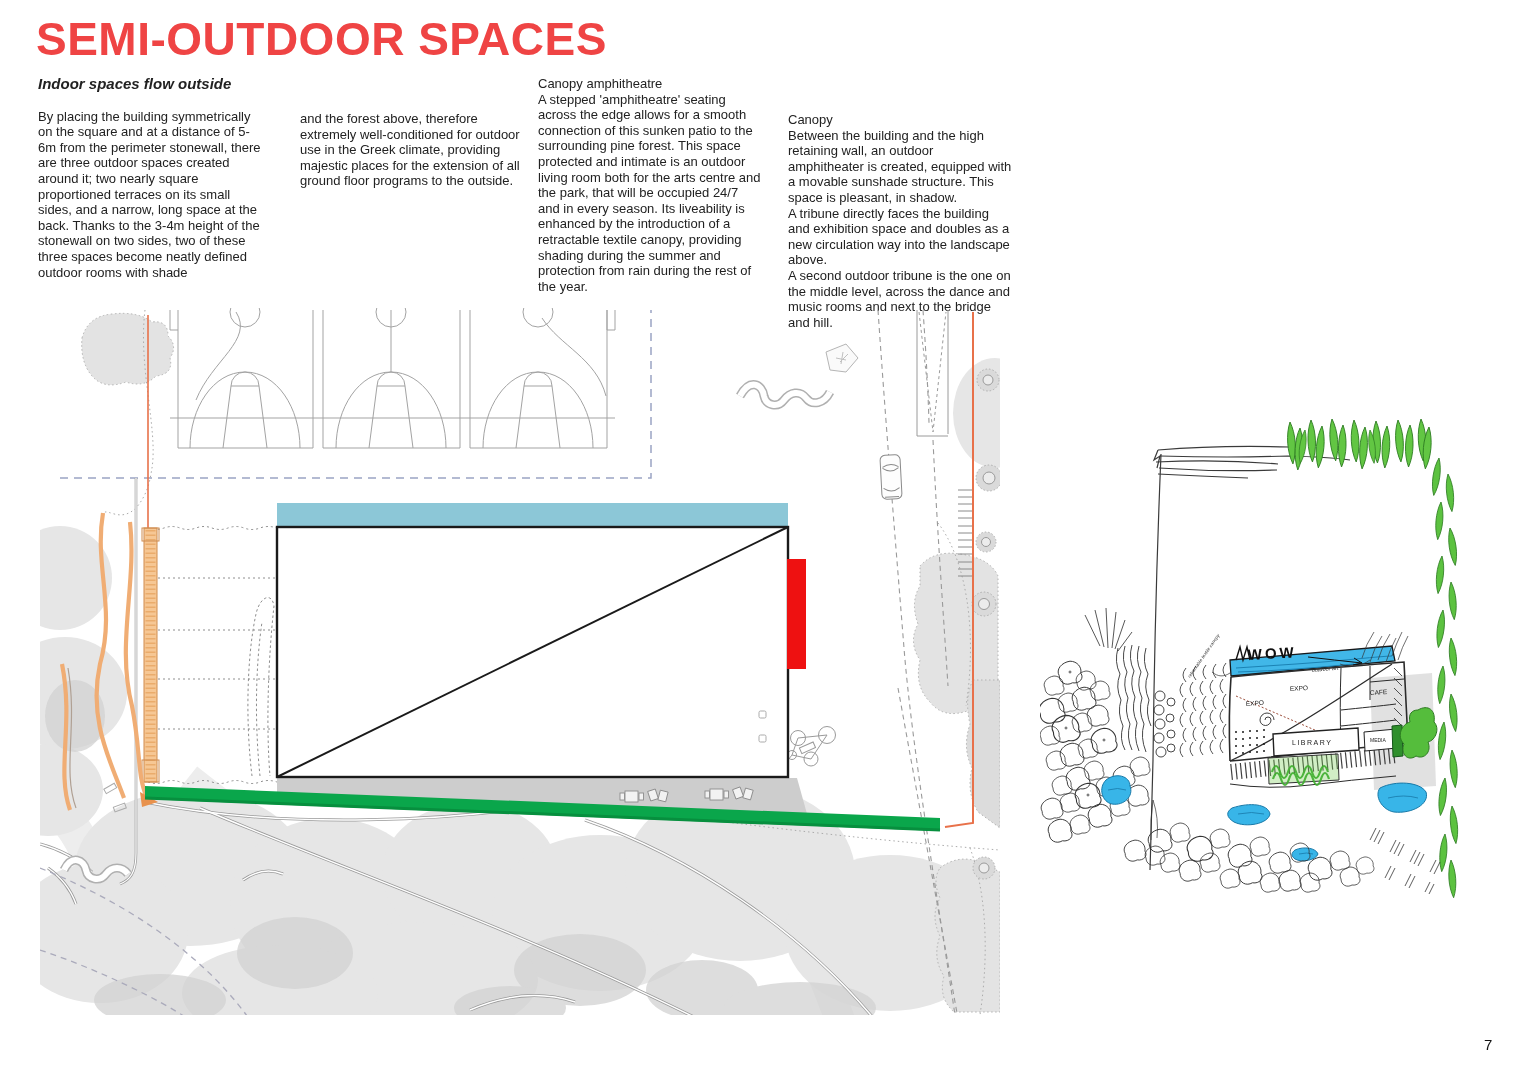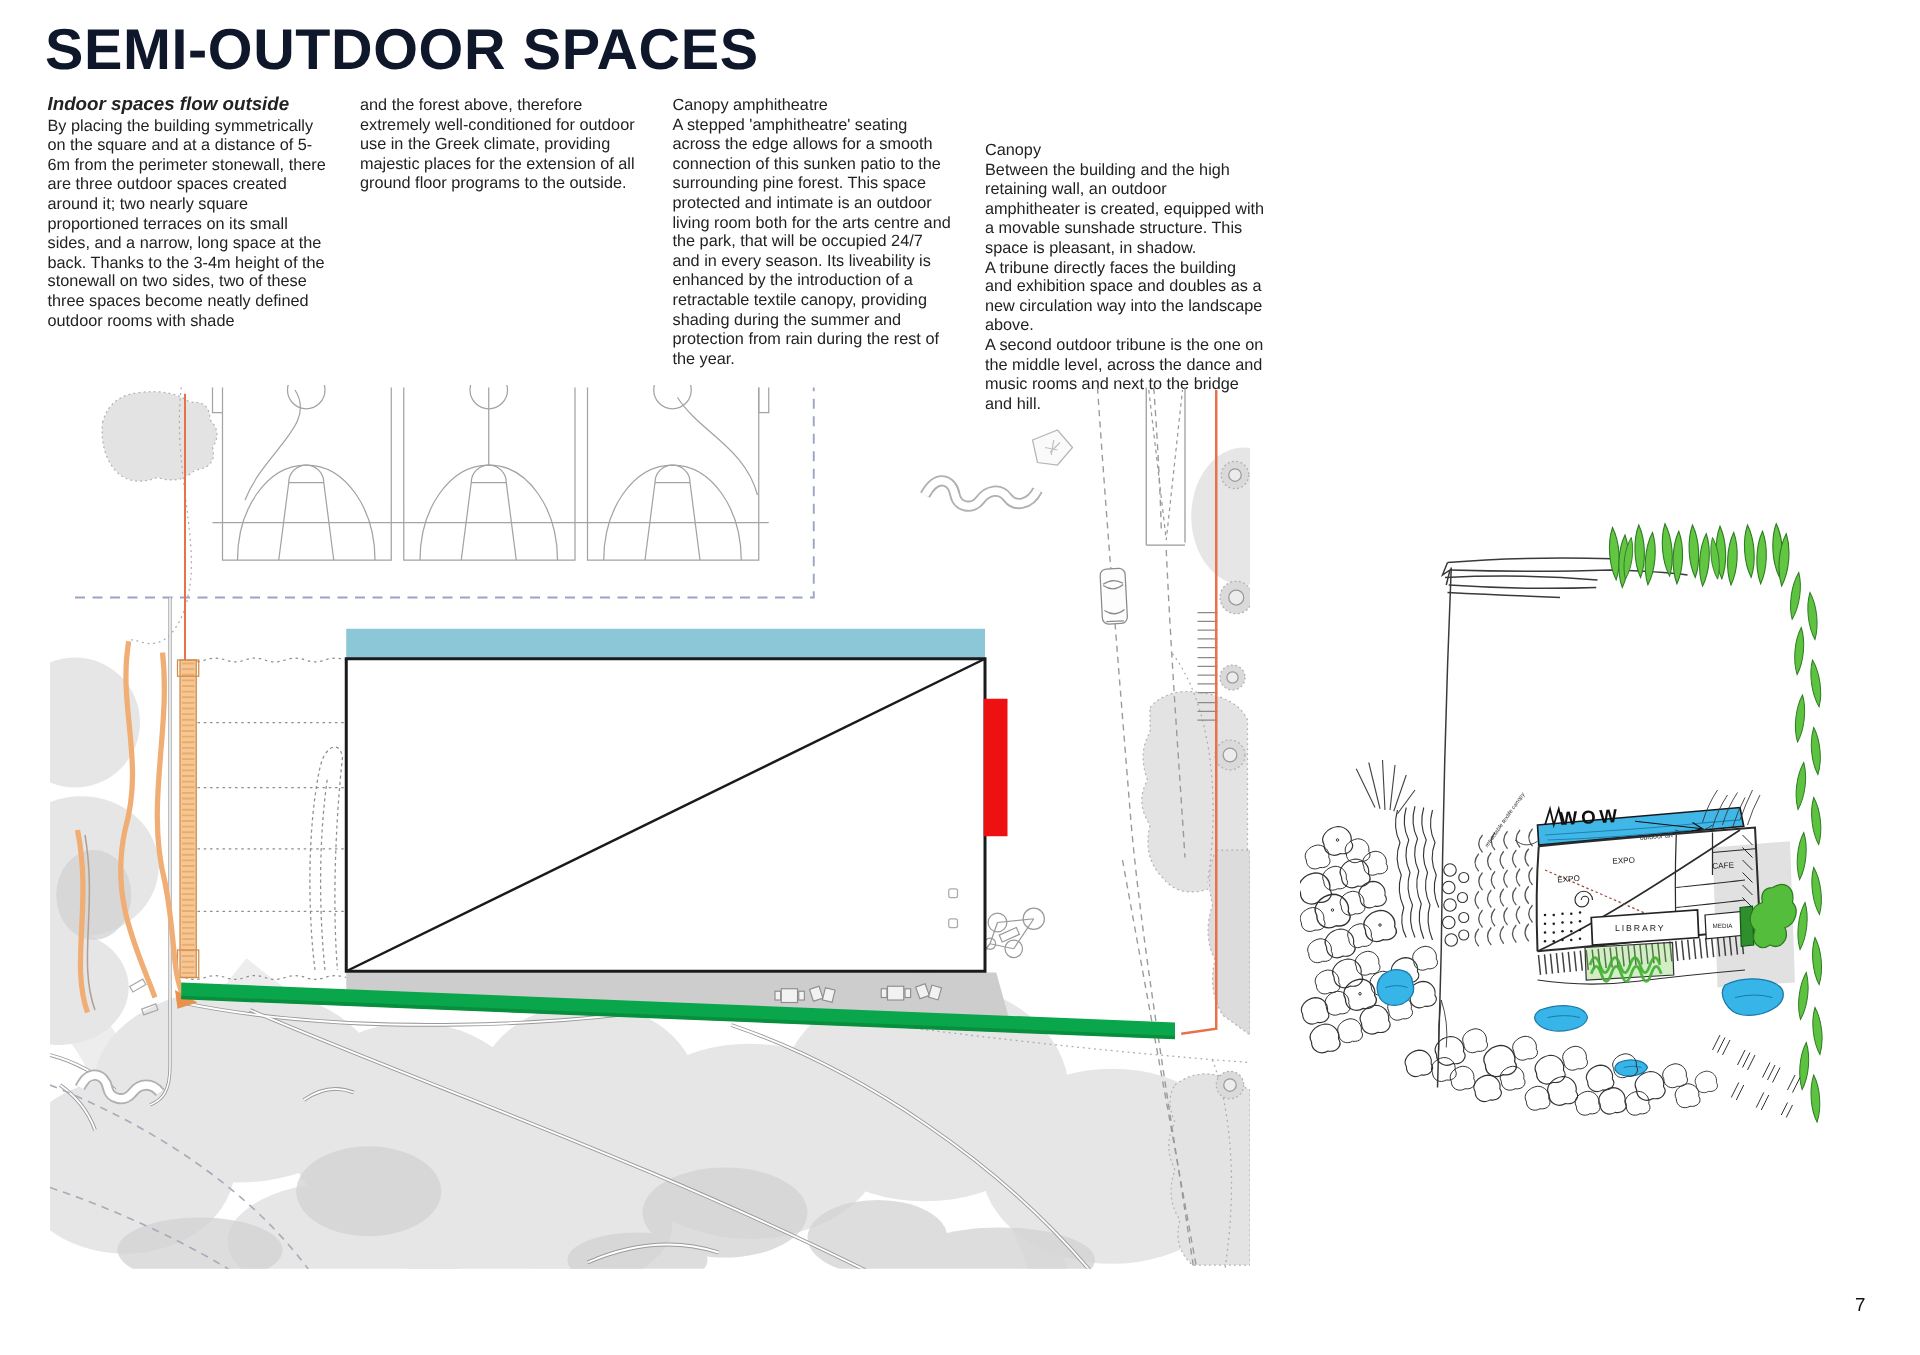--- a/index.html
+++ b/index.html
@@ -1,23 +1,23 @@
 <!DOCTYPE html>
 <html><head>
 <meta charset="utf-8">
 <style>
   html,body{margin:0;padding:0;background:#ffffff;width:1536px;height:1084px;overflow:hidden;
     font-family:"Liberation Sans",sans-serif;color:#1c1c1c;}
   .abs{position:absolute;}
-  #title{left:36px;top:12px;font-size:46px;font-weight:bold;letter-spacing:.5px;color:#0f172a;}
+  #title{left:36px;top:12px;font-size:46px;font-weight:bold;letter-spacing:.5px;color:#ef4444;}
   .col{position:absolute;top:76px;width:224px;font-size:13px;line-height:15.6px;color:#222;}
   .col .heading{white-space:pre-line;}
-  .col .heading.lead{font-style:italic;font-weight:bold;font-size:15px;margin-bottom:1px;}
+  .col .heading.lead{font-style:italic;font-weight:bold;font-size:15px;margin-bottom:17px;}
   .col .body{white-space:pre-line;}
-  #c1{left:38px;} #c2{left:288px;} #c3{left:538px;} #c4{left:788px;margin-top:36px;}
+  #c1{left:38px;} #c2{left:300px;margin-top:35px;} #c3{left:538px;} #c4{left:788px;margin-top:36px;}
   #pagenum{left:1484px;top:1036px;font-size:15px;color:#111;}
   svg text{font-family:"Liberation Sans",sans-serif;}
   .hand{font-style:italic;}
 </style>
 </head>
 <body>
 
 <div id="title" class="abs">SEMI-OUTDOOR SPACES</div>
 
 <div id="c1" class="col">

